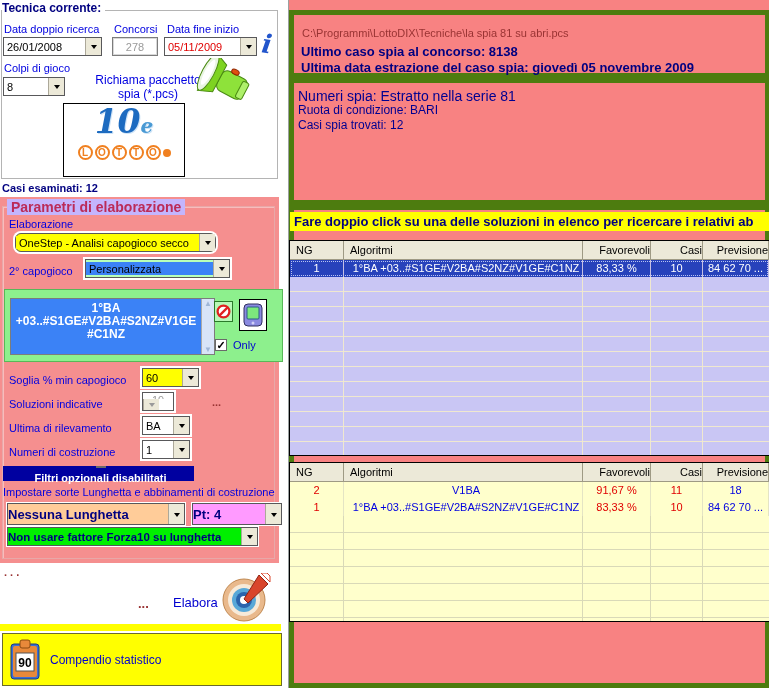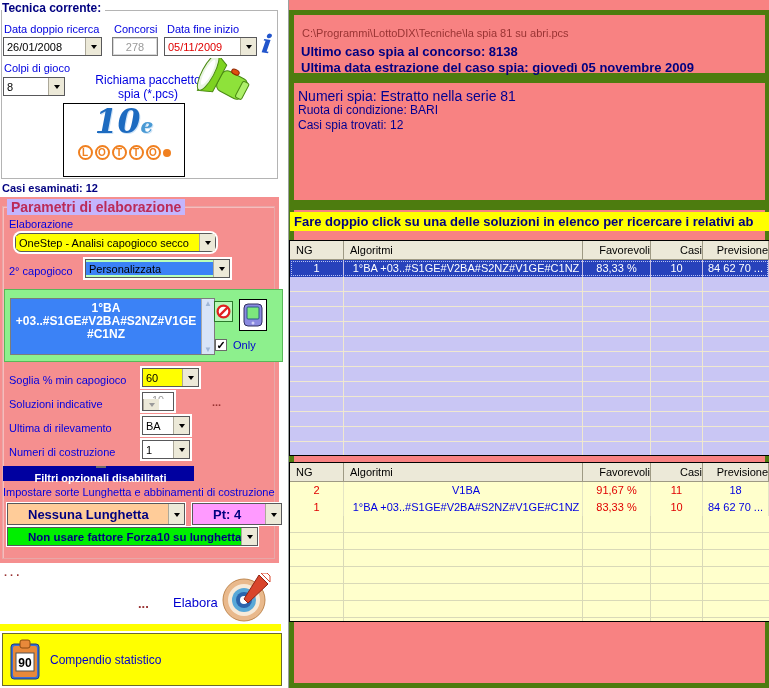--- a/index.html
+++ b/index.html
@@ -53,21 +53,21 @@
              border:1px solid #000; display:flex; align-items:center; justify-content:center; }
 
   .navy-bar { position:absolute; left:3px; top:269px; width:191px; height:15px; background:#0000a0;
               color:#fff; font-weight:bold; display:flex; align-items:center; gap:4px; padding-left:4px;flex-direction:column; }
   .navy-bar .chk { width:10px; height:10px; }
 
   .row-lbl { position:absolute; color:#0000e0; }
 
   .bigcombo { position:absolute; height:22px; border:1px solid #58585a; box-shadow:0 0 0 1px #fff;
               display:flex; align-items:center; font-weight:bold; color:#000080; }
-  .bigcombo .ctext { flex:1; padding:0 20px; white-space:nowrap; overflow:hidden; }
+  .bigcombo .ctext { flex:1; padding:0 0; white-space:nowrap; overflow:hidden; }
   .bigcombo .cbtn { width:16px; align-self:stretch; background:#ece9d8; border-left:1px solid #aca899;
                     display:flex; align-items:center; justify-content:center; }
   .bigcombo .arr { width:0; height:0; border:3px solid transparent; border-top:4px solid #000; margin-top:4px; }
 
   .logo-box { position:absolute; left:63px; top:103px; width:122px; height:74px; background:#fff;
               border:1px solid #000; text-align:center; overflow:hidden; }
   .logo-10 { font-family:"DejaVu Serif", serif; font-style:italic; font-weight:bold; font-size:33px;
              color:#1d6bc0; line-height:36px; text-shadow:1px 1px 0 #cfe4f7; }
   .logo-10 .e { font-size:20px; color:#4a9ad4; }
   .lotto-row { display:flex; justify-content:center; gap:2px; margin-top:1px; }

